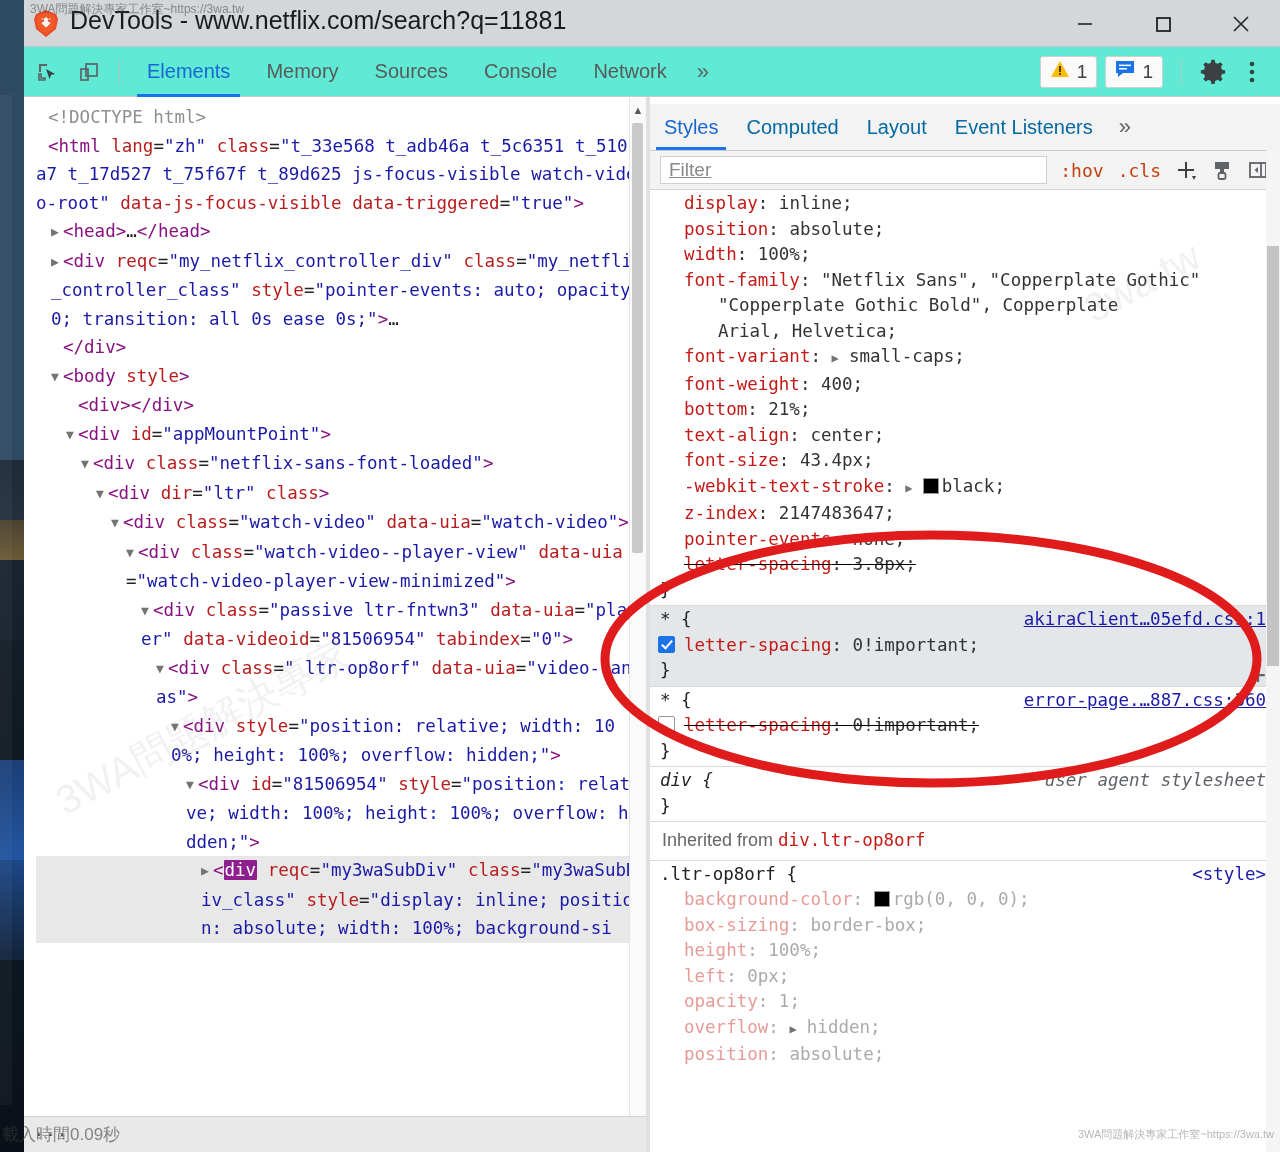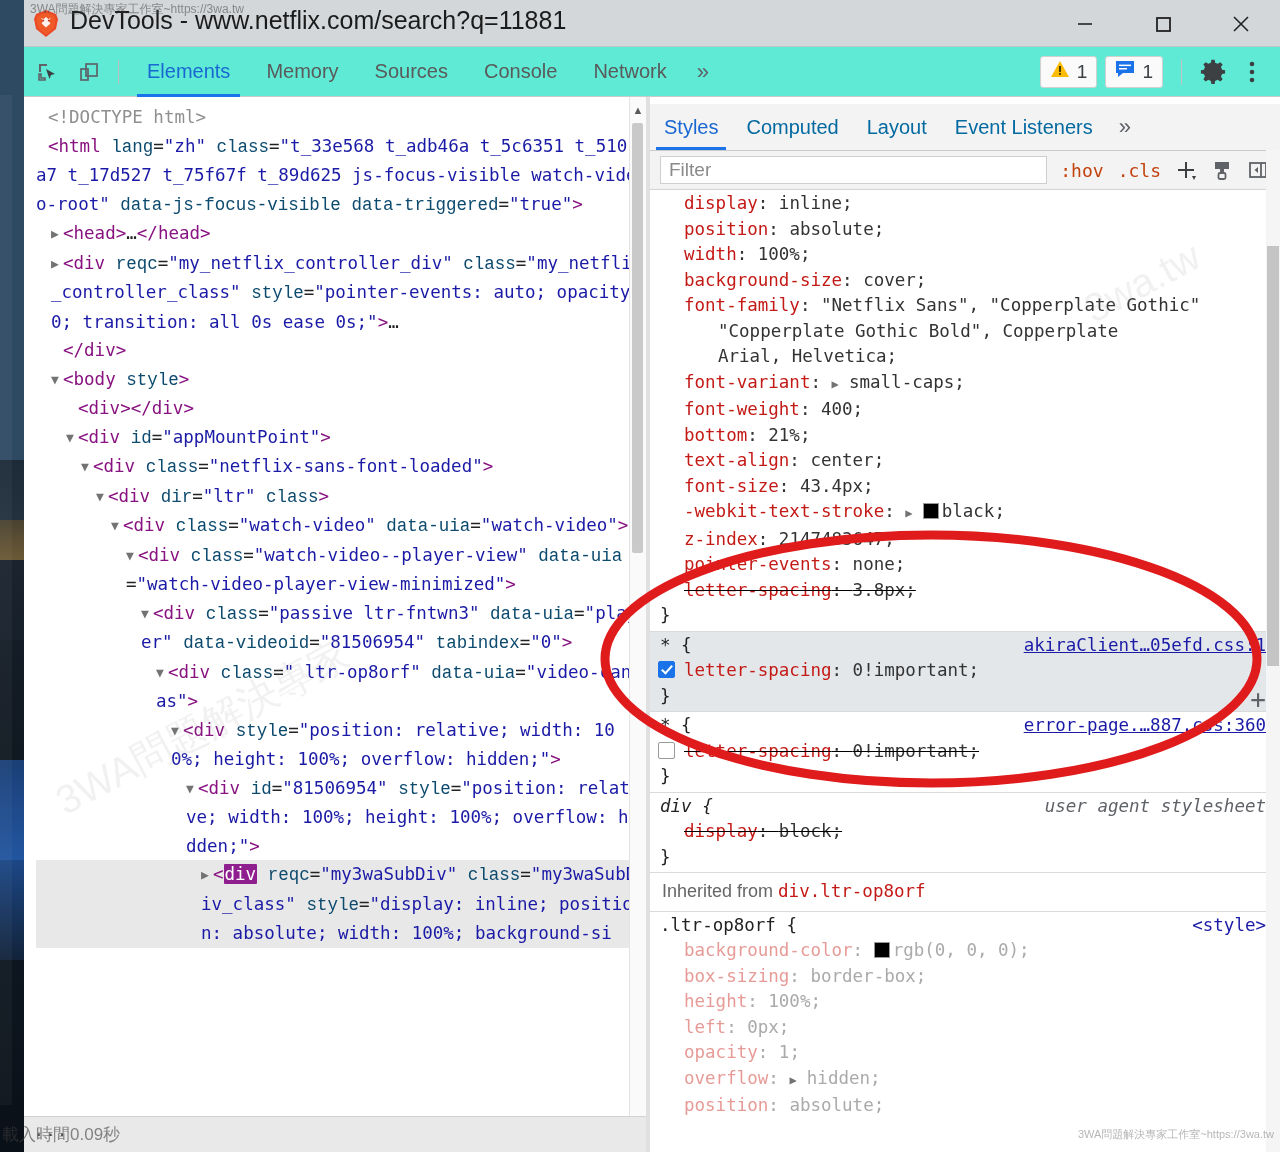--- a/index.html
+++ b/index.html
@@ -152,21 +152,21 @@
     line-height: 28.5px;
     color: #222;
     padding: 6px 0 0 12px;
     white-space: pre-wrap;
     word-break: break-all;
   }
   .dom-line { position: relative; }
   .dom-line.sel { background: #e8e8e8; }
   .tok-doctype { color: #8f8f8f; }
   .tok-tag { color: #881280; }
-  .tok-attr { color: #0c4a6e; font-family: Liberation Mono, monospace; }
+  .tok-attr { color: #b91c1c; }
   .tok-val { color: #1a1aa6; }
   .tok-punct { color: #881280; }
   .tok-text { color: #222; }
   .hl-tag {
     background: #8f1f8f; color: #fff;
     padding: 0 1px; border-radius: 1px;
   }
   .tri {
     display: inline-block; width: 12px;
     color: #737373; font-size: 13px;
@@ -244,20 +244,21 @@
     border-bottom: 1px solid #d4d4d4;
     padding: 0 4px;
   }
   .sp-filter {
     flex: 1; height: 28px;
     background: #fff; border: 1px solid #cfcfcf;
     margin: 0 6px; padding: 0 8px;
     font-size: 19px; color: #8a8a8a;
     display: flex; align-items: center;
     box-sizing: border-box;
+    text-decoration: underline;
   }
   .sp-tool {
     font-family: "DejaVu Sans Mono", monospace;
     font-size: 18px; color: #c2410c;
     padding: 0 7px; white-space: nowrap;
   }
   .sp-ico { padding: 0 7px; display: flex; align-items: center; color: #5f6368; }
 
   .sp-body {
     position: relative;
@@ -507,21 +508,20 @@
             <path d="M11 8 l-3.5 3 3.5 3z" fill="#5f6368"></path>
           </svg>
       </div>
     </div>
 
     <div class="sp-body" id="sp-body">
         <div class="rule">
           <div class="decl"><span class="p">display</span><span class="v">: </span><span class="v">inline;</span></div>
           <div class="decl"><span class="p">position</span><span class="v">: </span><span class="v">absolute;</span></div>
           <div class="decl"><span class="p">width</span><span class="v">: </span><span class="v">100%;</span></div>
-          <div class="decl"><span class="p">background-size</span><span class="v">: </span><span class="v">cover;</span></div>
           <div class="decl"><span class="p">font-family</span><span class="v">: </span><span class="v">"Netflix Sans", "Copperplate Gothic"</span></div>
           <div class="decl indent2"><span class="v">"Copperplate Gothic Bold", Copperplate</span></div>
           <div class="decl indent2"><span class="v">Arial, Helvetica;</span></div>
           <div class="decl"><span class="p">font-variant</span><span class="v">: </span><span class="expander">▶ </span><span class="v">small-caps;</span></div>
           <div class="decl"><span class="p">font-weight</span><span class="v">: </span><span class="v">400;</span></div>
           <div class="decl"><span class="p">bottom</span><span class="v">: </span><span class="v">21%;</span></div>
           <div class="decl"><span class="p">text-align</span><span class="v">: </span><span class="v">center;</span></div>
           <div class="decl"><span class="p">font-size</span><span class="v">: </span><span class="v">43.4px;</span></div>
           <div class="decl"><span class="p">-webkit-text-stroke</span><span class="v">: </span><span class="expander">▶ </span><span class="color-sw" style="background: rgb(0, 0, 0);"></span><span class="v">black;</span></div>
           <div class="decl"><span class="p">z-index</span><span class="v">: </span><span class="v">2147483647;</span></div>
@@ -544,21 +544,20 @@
             <span class="src-link">error-page.…887.css:360</span>
           </div>
           <div class="decl strike"><span class="cb off"></span><span class="p">letter-spacing</span><span class="v">: </span><span class="v">0!important;</span></div>
           <div class="brace">}</div>
         </div>
         <div class="rule sep">
           <div class="rule-head">
             <span class="sel-text ua">div {</span>
             <span class="src-link ua">user agent stylesheet</span>
           </div>
-          <div class="decl strike"><span class="p">display</span><span class="v">: </span><span class="v">block;</span></div>
           <div class="brace">}</div>
         </div>
         <div class="inherit-row"><span>Inherited from </span><code>div.ltr-op8orf</code></div>
         <div class="rule">
           <div class="rule-head">
             <span class="sel-text">.ltr-op8orf {</span>
             <span class="src-link style">&lt;style&gt;</span>
           </div>
           <div class="decl dim"><span class="p">background-color</span><span class="v">: </span><span class="color-sw" style="background: rgb(0, 0, 0);"></span><span class="v">rgb(0, 0, 0);</span></div>
           <div class="decl dim"><span class="p">box-sizing</span><span class="v">: </span><span class="v">border-box;</span></div>

